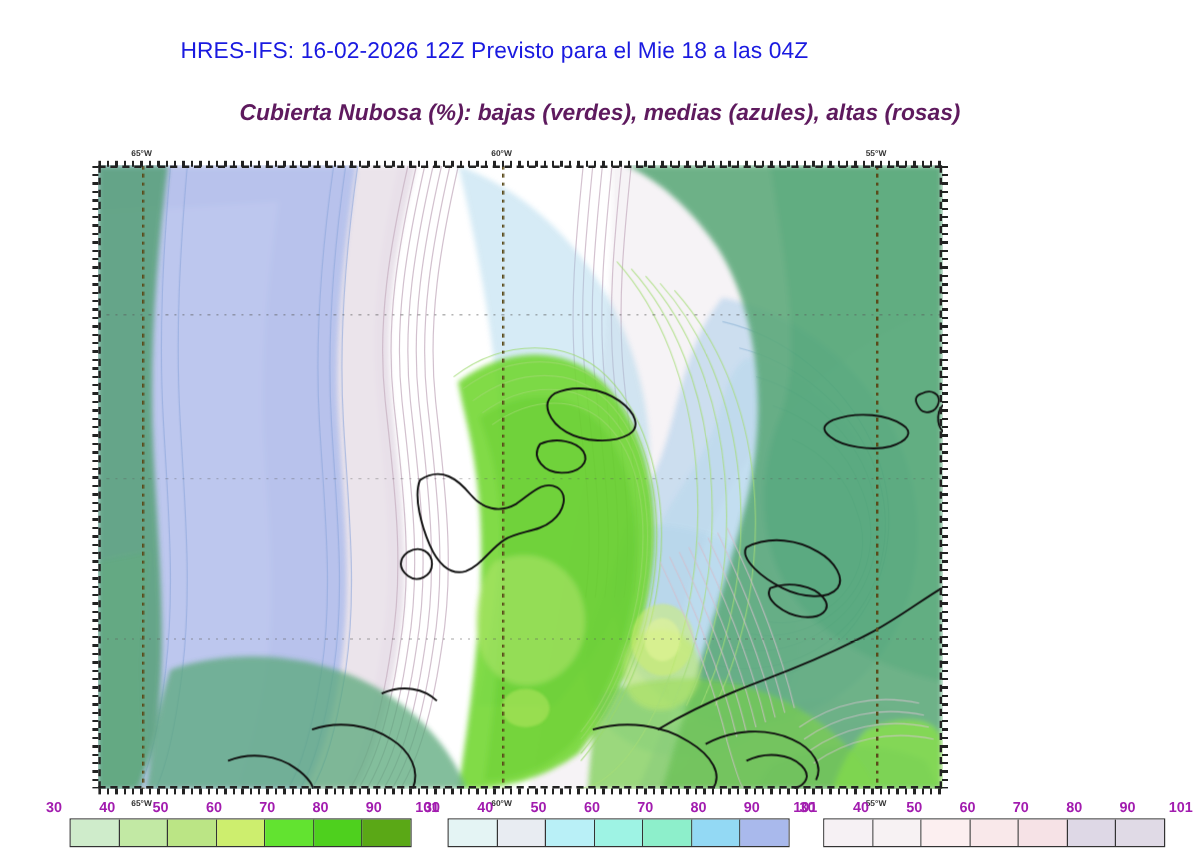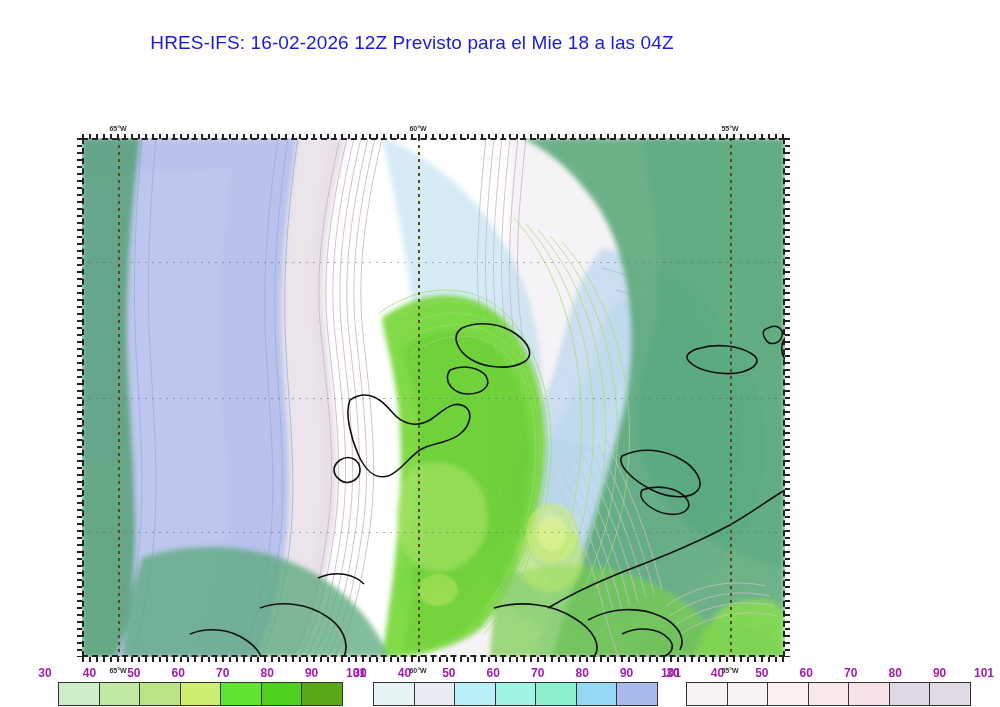--- a/index.html
+++ b/index.html
@@ -59,20 +59,21 @@
   .cbar .sw:last-child{border-right:none;}
   .cblabel{position:absolute;top:666px;font-size:12px;font-weight:bold;
            color:#a21caf;transform:translateX(-50%);white-space:nowrap;}
 </style>
 </head>
 <body>
 
 <div id="stage">
 
   <div class="title-main">HRES-IFS: 16-02-2026 12Z Previsto para el Mie 18 a las 04Z</div>
+  <div class="title-sub">Cubierta Nubosa (%): bajas (verdes), medias (azules), altas (rosas)</div>
 
   <div id="map">
     <svg id="mapsvg" viewBox="0 0 703 519" preserveAspectRatio="none">
       <defs>
         <clipPath id="mclip">
             <rect x="0" y="0" width="703" height="519"></rect>
           </clipPath>
         <filter id="soft">
             <feGaussianBlur stdDeviation="1.1"></feGaussianBlur>
           </filter>

